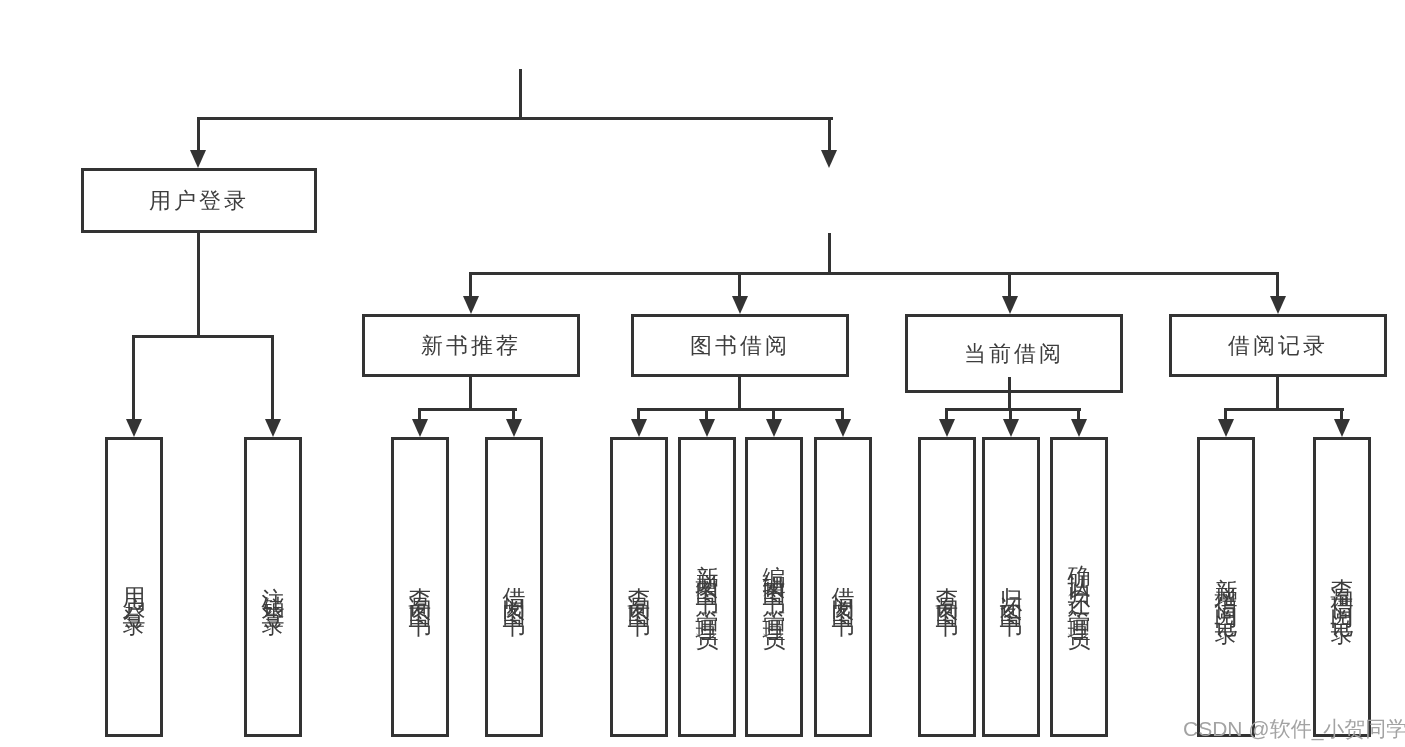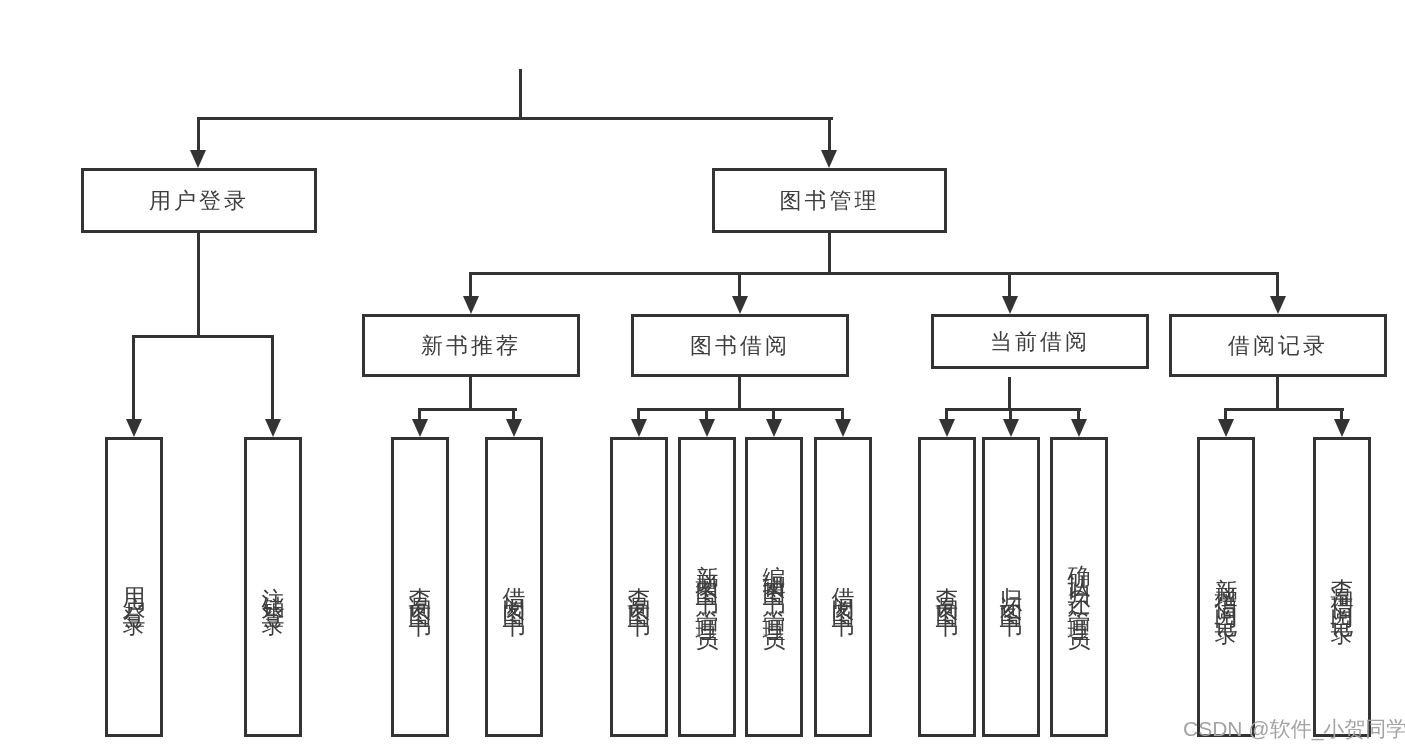--- a/index.html
+++ b/index.html
@@ -67,31 +67,28 @@
 </style>
 </head>
 <body>
 
 <div class="stage">
 
 
   <div class="box" style="left:81px;top:168px;width:236px;height:65px">
     <span class="h-label">用户登录</span>
   </div>
-  <div class="box" style="left:712px;top:168px;width:235px;height:65px">
-    <span class="h-label">图书管理</span>
-  </div>
 
   <div class="box" style="left:631px;top:314px;width:218px;height:63px">
     <span class="h-label">图书借阅</span>
   </div>
   <div class="box" style="left:362px;top:314px;width:218px;height:63px">
     <span class="h-label">新书推荐</span>
   </div>
-  <div class="box" style="left:931px;top:314px;width:218px;height:55px">
+  <div class="box" style="left:905px;top:314px;width:218px;height:79px">
     <span class="h-label">当前借阅</span>
   </div>
   <div class="box" style="left:1169px;top:314px;width:218px;height:63px">
     <span class="h-label">借阅记录</span>
   </div>
 
   <div class="box leaf" style="left:105px;top:437px;width:58px;height:300px">
     <span class="v-label">用户登录</span>
   </div>
   <div class="box leaf" style="left:244px;top:437px;width:58px;height:300px">

